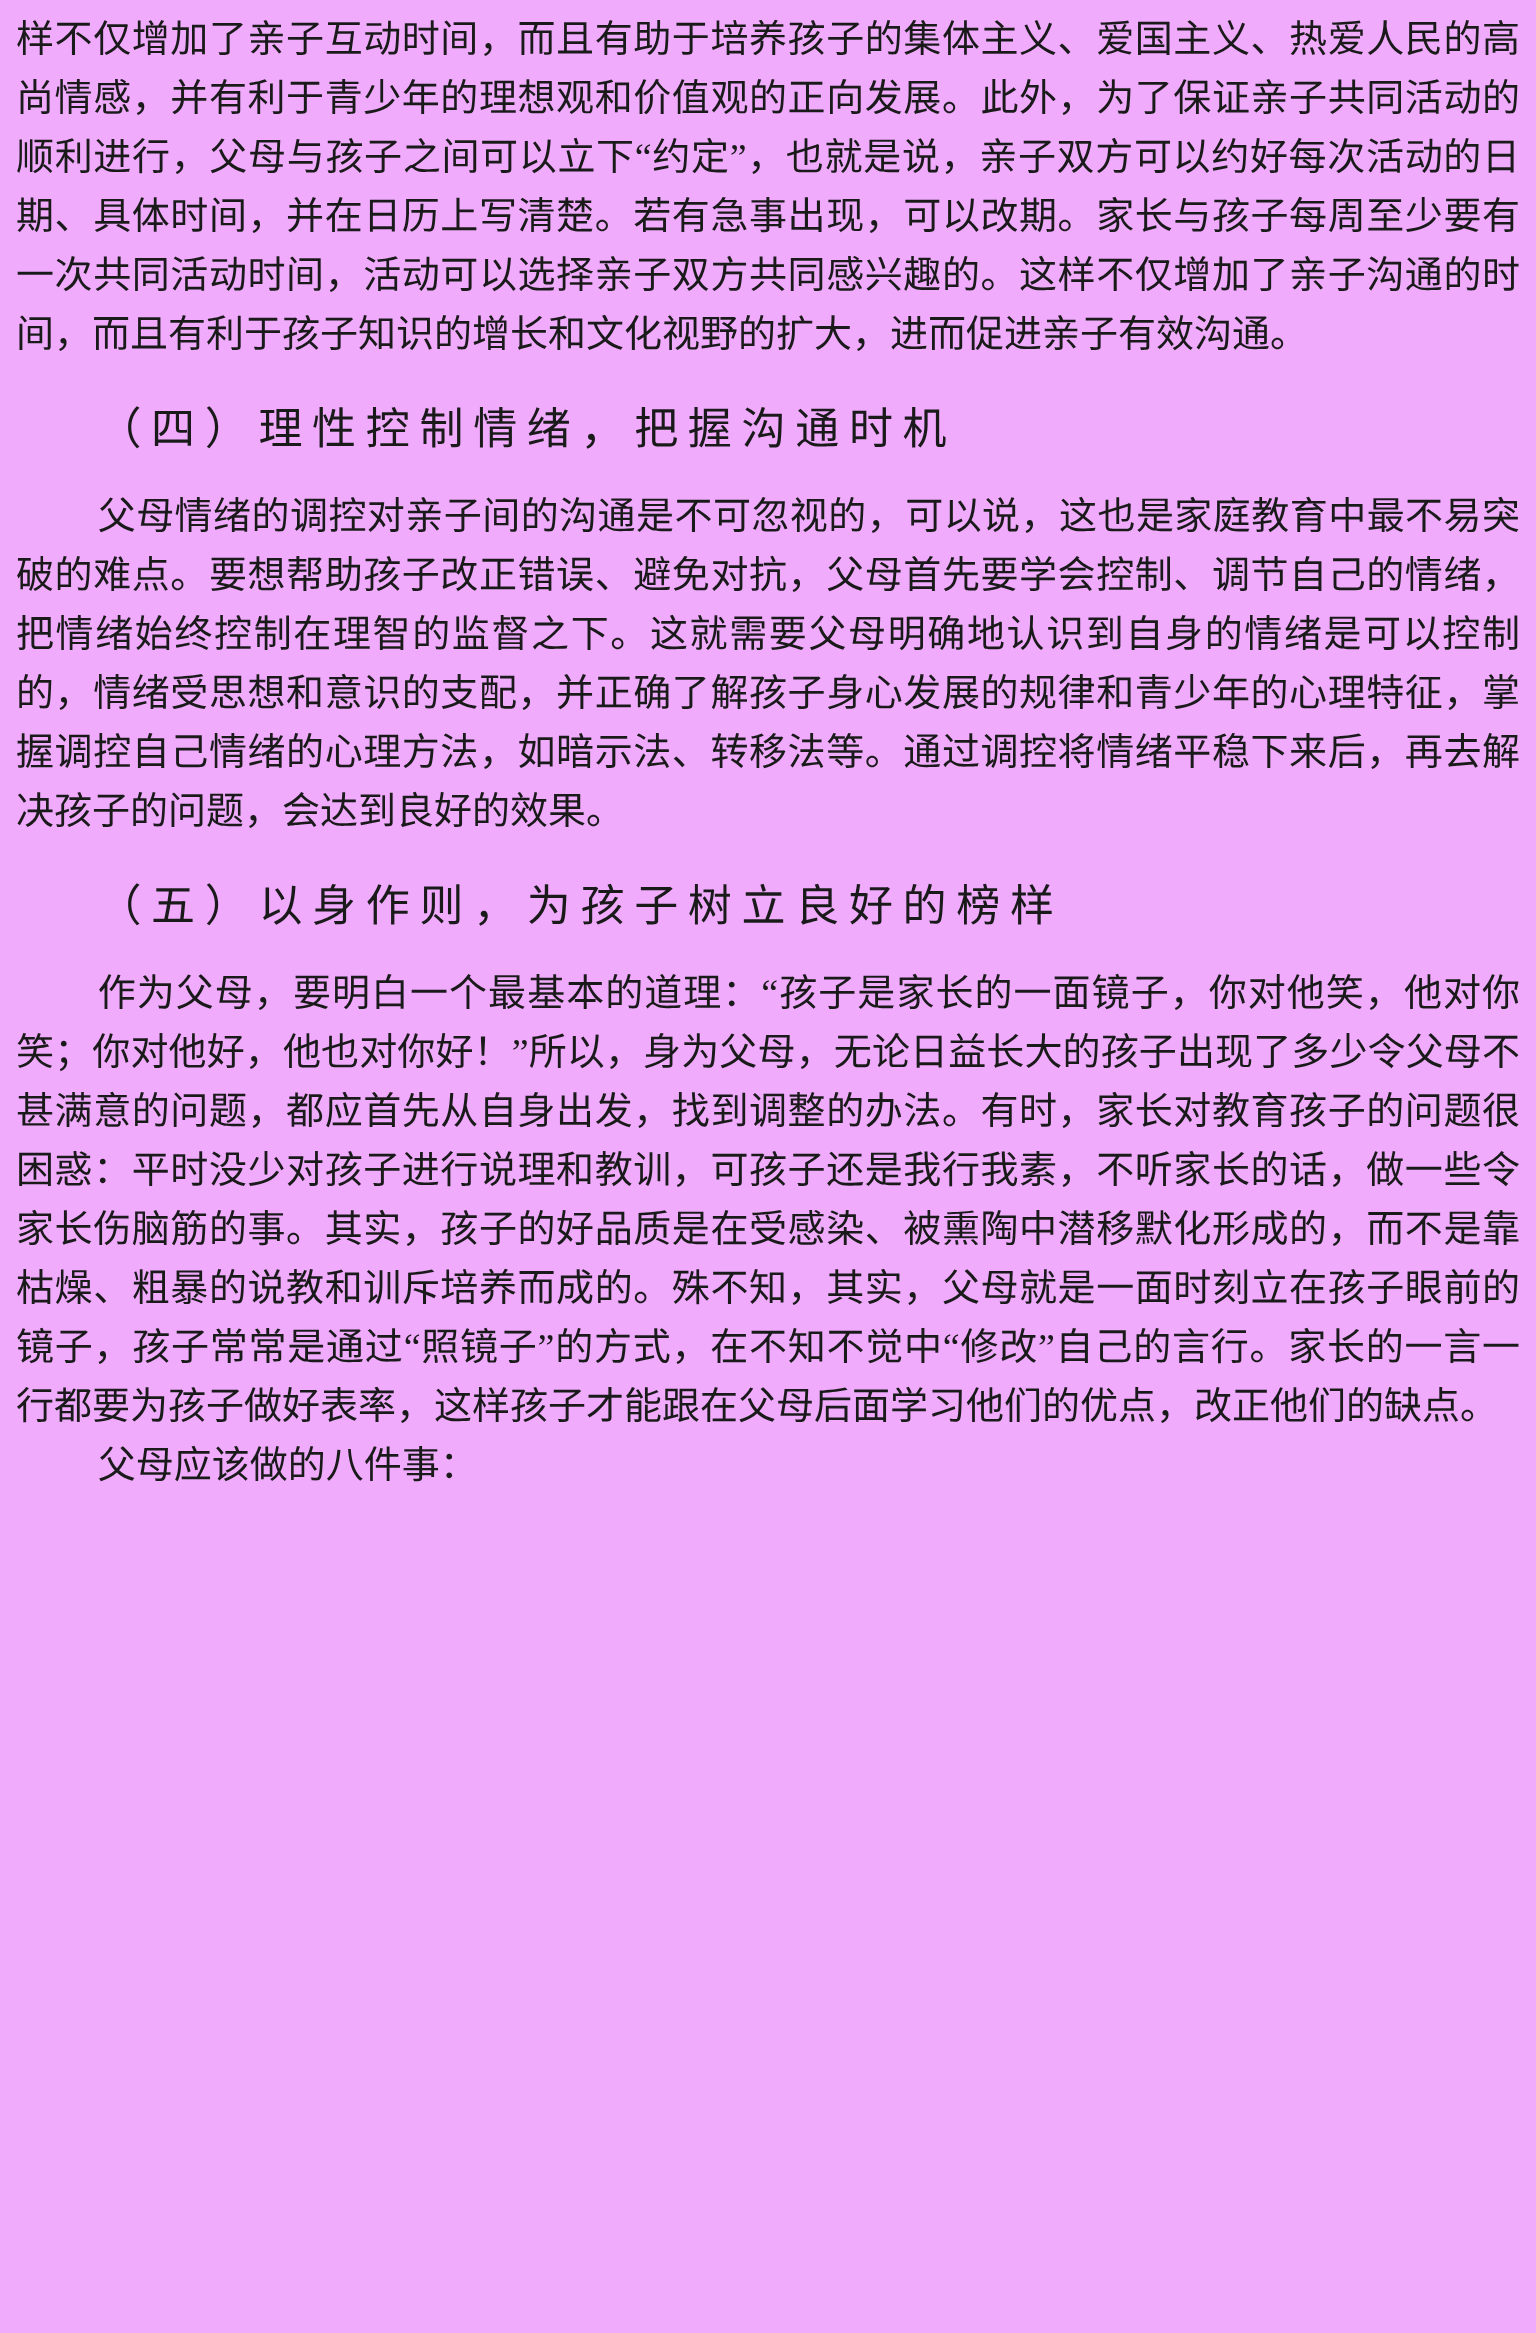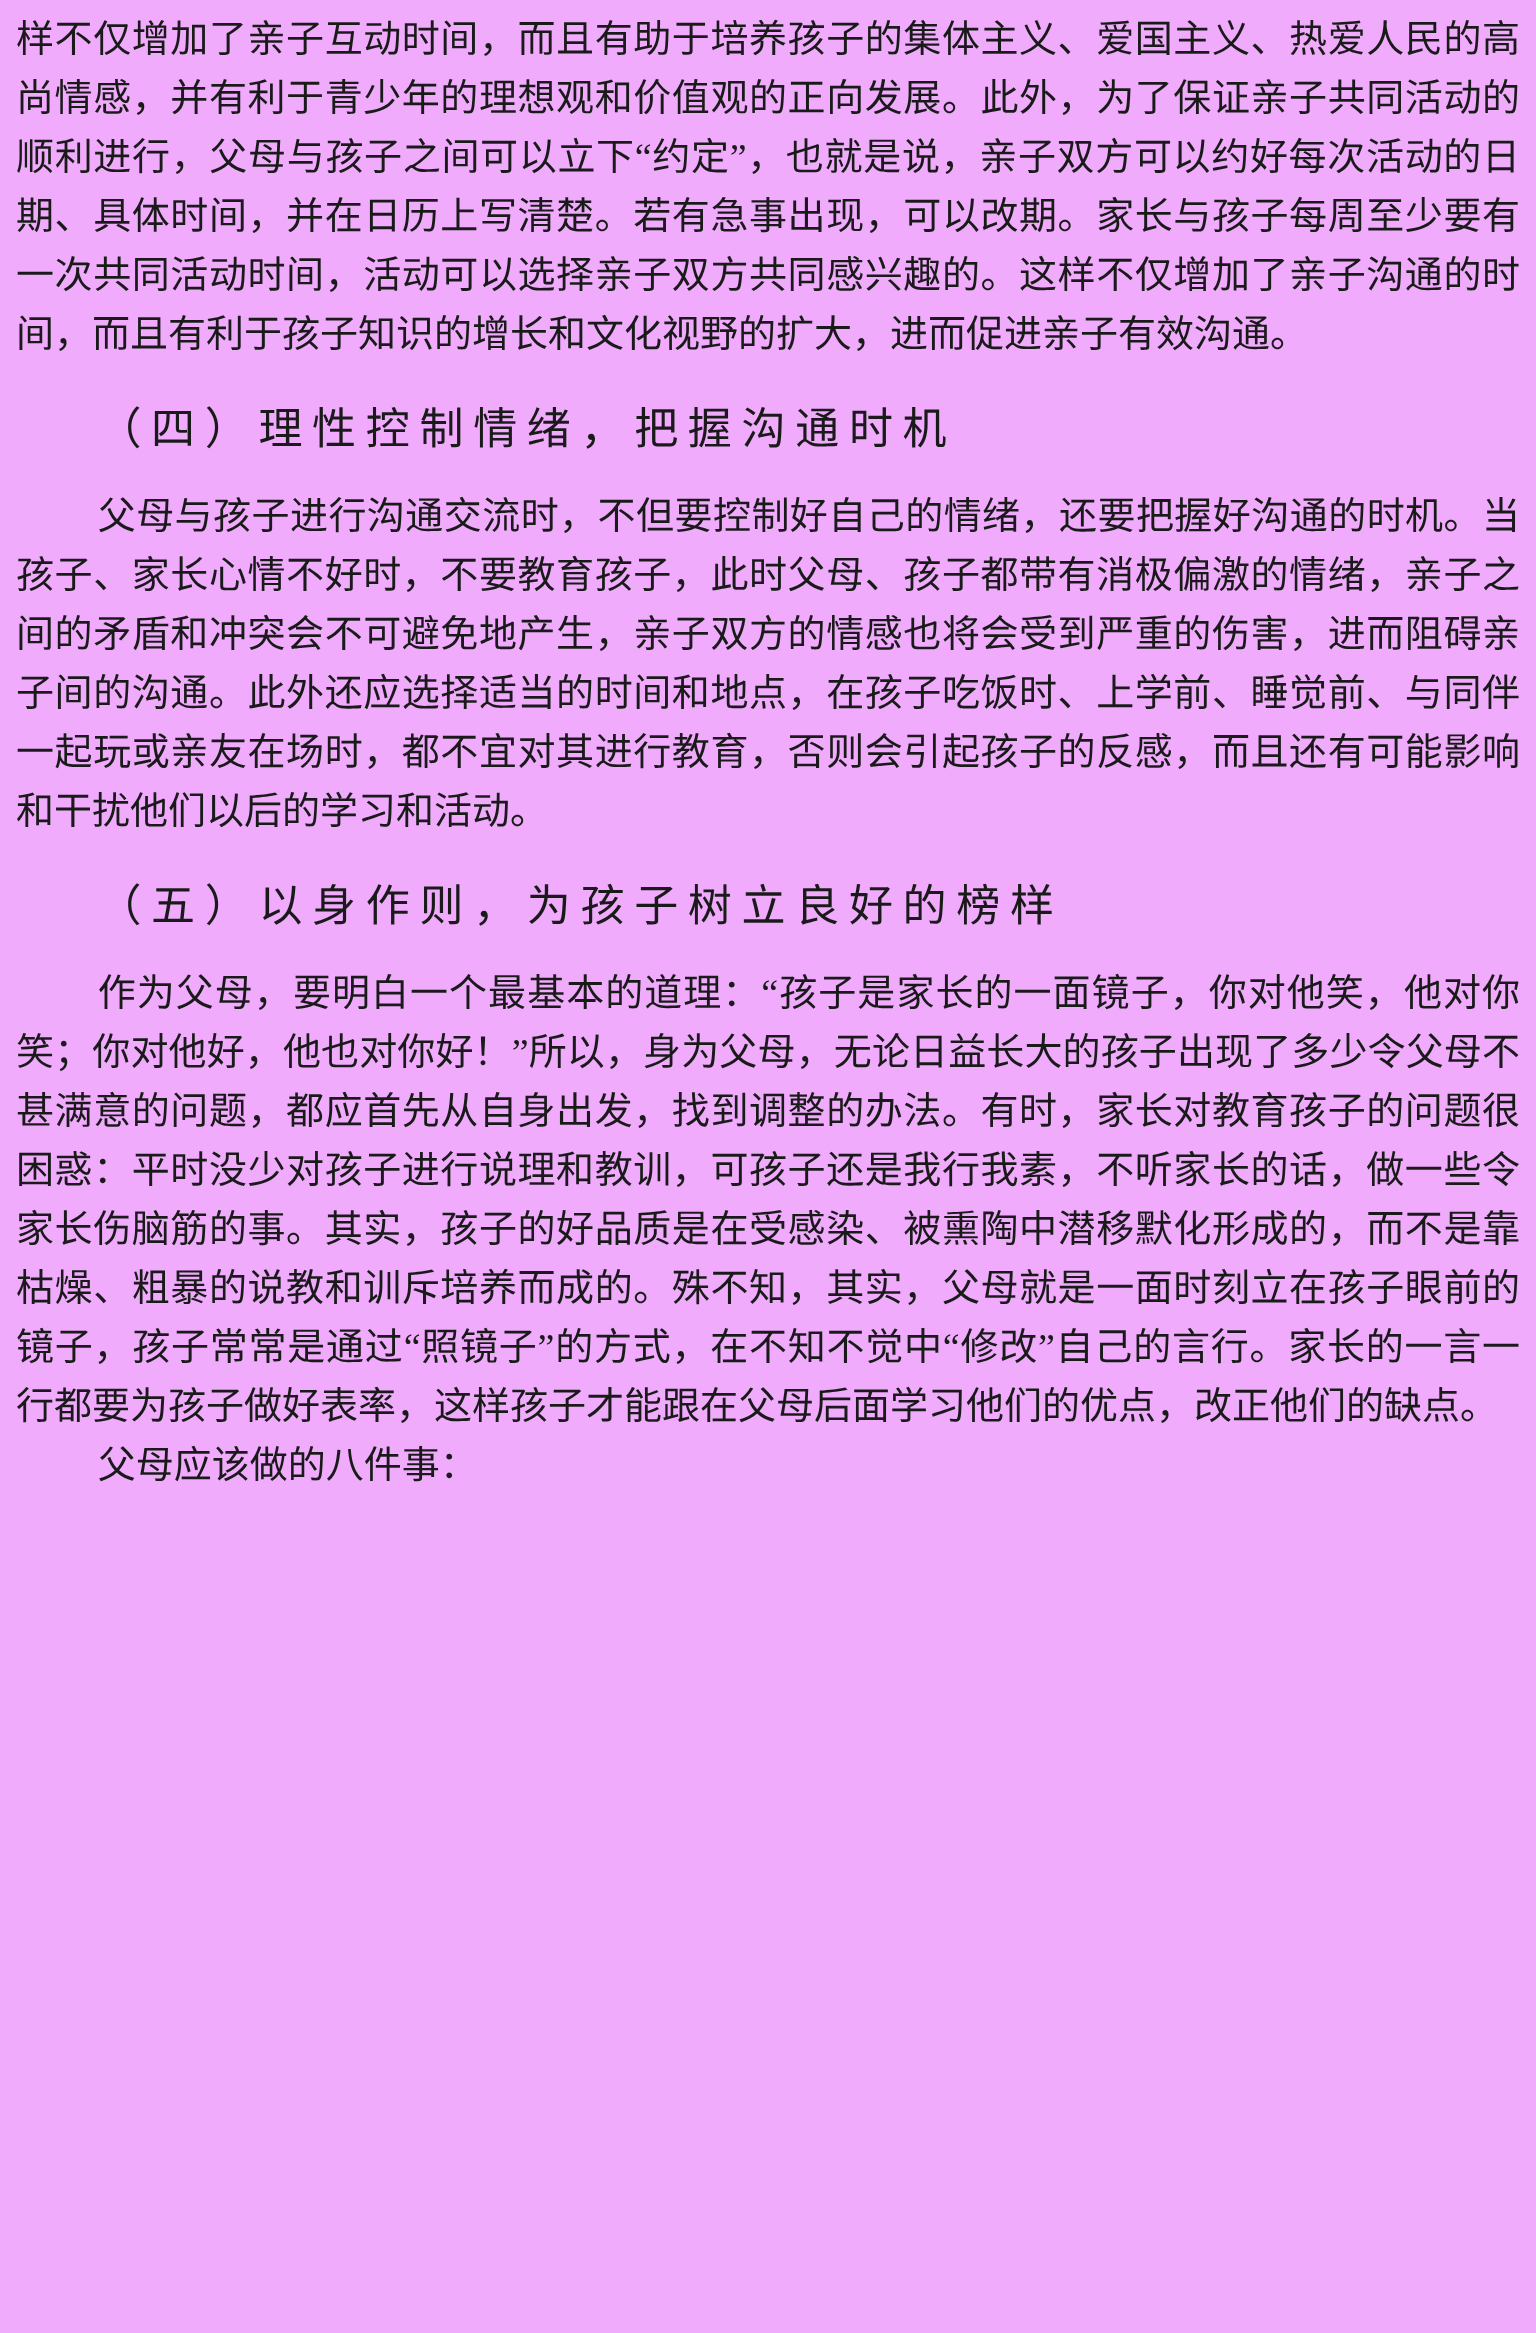--- a/index.html
+++ b/index.html
@@ -40,22 +40,22 @@
   }
 </style>
 </head>
 <body>
 
 <div class="page" style="background: #f0abfc; color: rgb(26, 26, 26);">
   <p class="para">样不仅增加了亲子互动时间，而且有助于培养孩子的集体主义、爱国主义、热爱人民的高尚情感，并有利于青少年的理想观和价值观的正向发展。此外，为了保证亲子共同活动的顺利进行，父母与孩子之间可以立下“约定”，也就是说，亲子双方可以约好每次活动的日期、具体时间，并在日历上写清楚。若有急事出现，可以改期。家长与孩子每周至少要有一次共同活动时间，活动可以选择亲子双方共同感兴趣的。这样不仅增加了亲子沟通的时间，而且有利于孩子知识的增长和文化视野的扩大，进而促进亲子有效沟通。</p>
 
   <h3 class="heading">（四）理性控制情绪，把握沟通时机</h3>
 
+  <p class="para indent">父母情绪的调控对亲子间的沟通是不可忽视的，可以说，这也是家庭教育中最不易突破的难点。要想帮助孩子改正错误、避免对抗，父母首先要学会控制、调节自己的情绪，把情绪始终控制在理智的监督之下。这就需要父母明确地认识到自身的情绪是可以控制的，情绪受思想和意识的支配，并正确了解孩子身心发展的规律和青少年的心理特征，掌握调控自己情绪的心理方法，如暗示法、转移法等。通过调控将情绪平稳下来后，再去解决孩子的问题，会达到良好的效果。</p>
 
-  <p class="para indent">父母与孩子进行沟通交流时，不但要控制好自己的情绪，还要把握好沟通的时机。当孩子、家长心情不好时，不要教育孩子，此时父母、孩子都带有消极偏激的情绪，亲子之间的矛盾和冲突会不可避免地产生，亲子双方的情感也将会受到严重的伤害，进而阻碍亲子间的沟通。此外还应选择适当的时间和地点，在孩子吃饭时、上学前、睡觉前、与同伴一起玩或亲友在场时，都不宜对其进行教育，否则会引起孩子的反感，而且还有可能影响和干扰他们以后的学习和活动。</p>
 
   <h3 class="heading">（五）以身作则，为孩子树立良好的榜样</h3>
 
 
   <p class="para indent">作为父母，要明白一个最基本的道理：“孩子是家长的一面镜子，你对他笑，他对你笑；你对他好，他也对你好！”所以，身为父母，无论日益长大的孩子出现了多少令父母不甚满意的问题，都应首先从自身出发，找到调整的办法。有时，家长对教育孩子的问题很困惑：平时没少对孩子进行说理和教训，可孩子还是我行我素，不听家长的话，做一些令家长伤脑筋的事。其实，孩子的好品质是在受感染、被熏陶中潜移默化形成的，而不是靠枯燥、粗暴的说教和训斥培养而成的。殊不知，其实，父母就是一面时刻立在孩子眼前的镜子，孩子常常是通过“照镜子”的方式，在不知不觉中“修改”自己的言行。家长的一言一行都要为孩子做好表率，这样孩子才能跟在父母后面学习他们的优点，改正他们的缺点。</p>
 
   <p class="para indent">父母应该做的八件事：</p>
 </div>
 
 </body></html>

